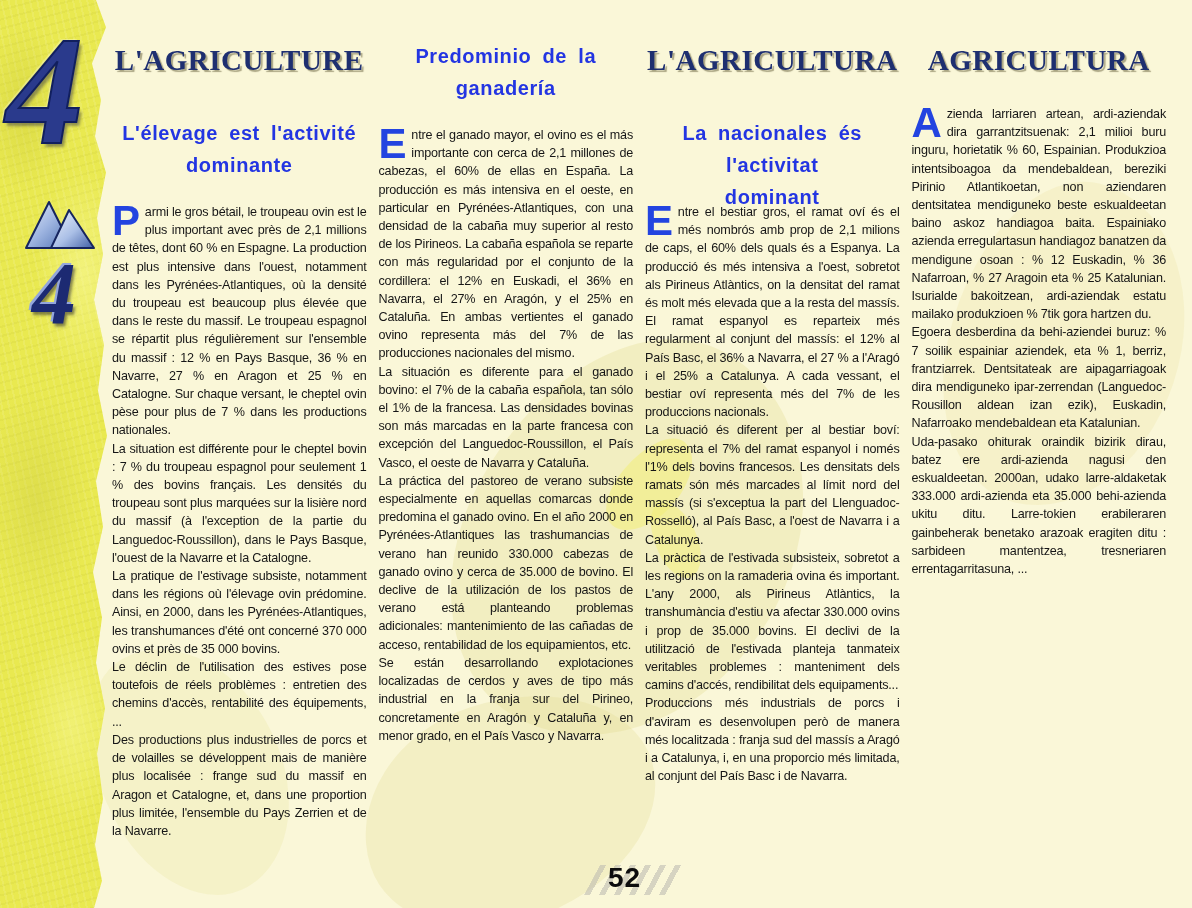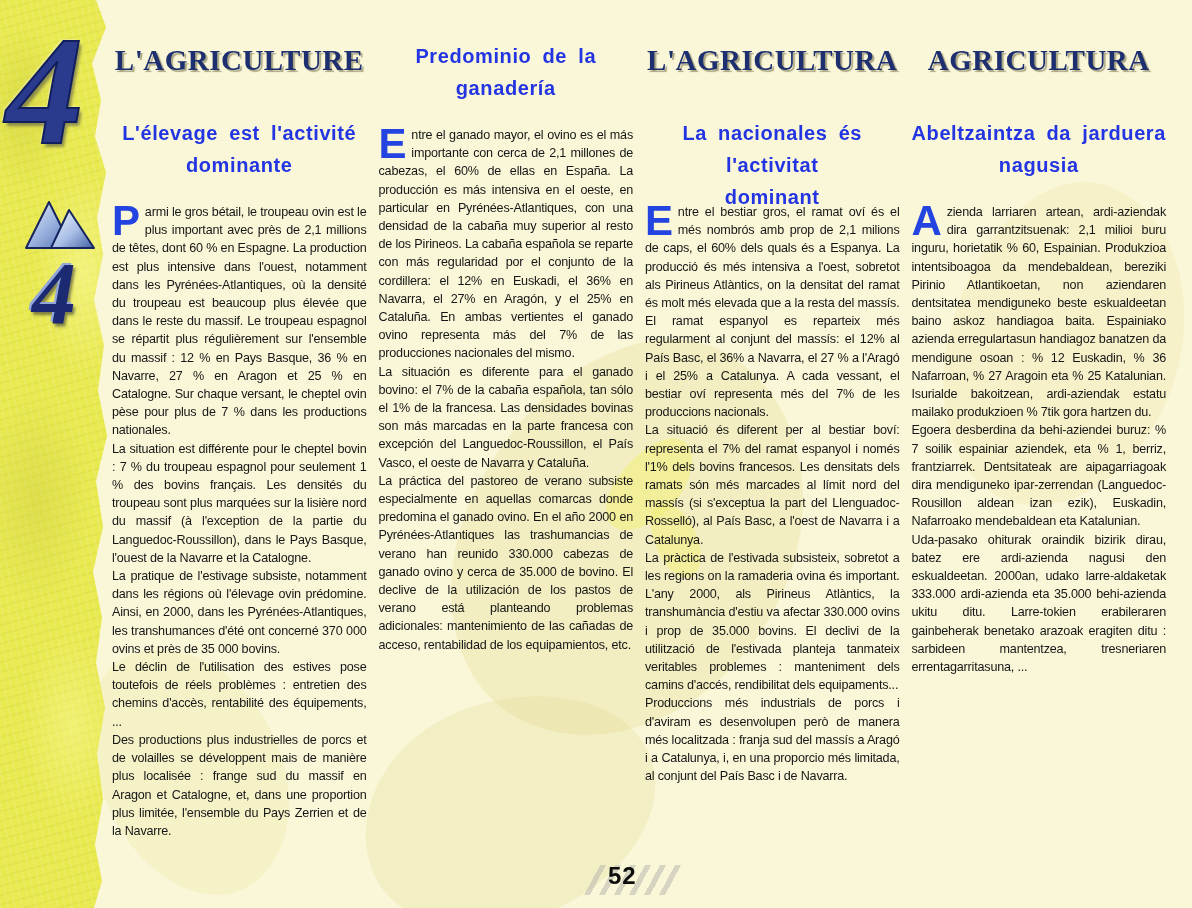--- a/index.html
+++ b/index.html
@@ -77,21 +77,21 @@
     padding-right:5px; margin-top:1px; color:#2344e0;
   }
 
   
   .pagenum-wrap { position:absolute; left:608px; top:862px; z-index:3; }
   .streaks {
     position:absolute; left:-16px; top:3px; width:88px; height:30px;
     transform:skewX(-28deg);
     background:repeating-linear-gradient(90deg, rgba(185,183,175,.55) 0 6px, rgba(0,0,0,0) 6px 15px);
   }
-  .pagenum { position:relative; font-size:24px; font-weight:700; letter-spacing:1px; color:#0d0d0d; }
+  .pagenum { position:relative; font-size:28px; font-weight:700; letter-spacing:1px; color:#0d0d0d; }
 </style>
 </head>
 <body>
 
 <div class="blob b1"></div>
 <div class="blob b2"></div>
 <div class="blob b3"></div>
 <div class="blob b4"></div>
 <div class="blob b5"></div>
 <div class="blob b6"></div>
@@ -134,39 +134,38 @@
     </div>
   </section>
 
   <section class="column">
     <div class="col-subtitle">Predominio de la
 ganadería</div>
     <div class="col-body">
       <p><span class="dropcap">E</span><span>ntre el ganado mayor, el ovino es el más importante con cerca de 2,1 millones de cabezas, el 60% de ellas en España. La producción es más intensiva en el oeste, en particular en Pyrénées-Atlantiques, con una densidad de la cabaña muy superior al resto de los Pirineos. La cabaña española se reparte con más regularidad por el conjunto de la cordillera: el 12% en Euskadi, el 36% en Navarra, el 27% en Aragón, y el 25% en Cataluña. En ambas vertientes el ganado ovino representa más del 7% de las producciones nacionales del mismo.</span></p>
       <p>La situación es diferente para el ganado bovino: el 7% de la cabaña española, tan sólo el 1% de la francesa. Las densidades bovinas son más marcadas en la parte francesa con excepción del Languedoc-Roussillon, el País Vasco, el oeste de Navarra y Cataluña.</p>
       <p>La práctica del pastoreo de verano subsiste especialmente en aquellas comarcas donde predomina el ganado ovino. En el año 2000 en Pyrénées-Atlantiques las trashumancias de verano han reunido 330.000 cabezas de ganado ovino y cerca de 35.000 de bovino. El declive de la utilización de los pastos de verano está planteando problemas adicionales: mantenimiento de las cañadas de acceso, rentabilidad de los equipamientos, etc.</p>
+      <p>Se están desarrollando explotaciones localizadas de cerdos y aves de tipo más industrial en la franja sur del Pirineo, concretamente en Aragón y Cataluña y, en menor grado, en el País Vasco y Navarra.</p>
     </div>
   </section>
 
   <section class="column">
     <h1 class="col-title">L'AGRICULTURA</h1>
     <div class="col-subtitle">La nacionales és l'activitat
 dominant</div>
     <div class="col-body">
       <p><span class="dropcap">E</span><span>ntre el bestiar gros, el ramat oví és el més nombrós amb prop de 2,1 milions de caps, el 60% dels quals és a Espanya. La producció és més intensiva a l'oest, sobretot als Pirineus Atlàntics, on la densitat del ramat és molt més elevada que a la resta del massís. El ramat espanyol es reparteix més regularment al conjunt del massís: el 12% al País Basc, el 36% a Navarra, el 27 % a l'Aragó i el 25% a Catalunya. A cada vessant, el bestiar oví representa més del 7% de les produccions nacionals.</span></p>
       <p>La situació és diferent per al bestiar boví: representa el 7% del ramat espanyol i només l'1% dels bovins francesos. Les densitats dels ramats són més marcades al límit nord del massís (si s'exceptua la part del Llenguadoc-Rosselló), al País Basc, a l'oest de Navarra i a Catalunya.</p>
       <p>La pràctica de l'estivada subsisteix, sobretot a les regions on la ramaderia ovina és important. L'any 2000, als Pirineus Atlàntics, la transhumància d'estiu va afectar 330.000 ovins i prop de 35.000 bovins. El declivi de la utilització de l'estivada planteja tanmateix veritables problemes : manteniment dels camins d'accés, rendibilitat dels equipaments...</p>
       <p>Produccions més industrials de porcs i d'aviram es desenvolupen però de manera més localitzada : franja sud del massís a Aragó i a Catalunya, i, en una proporcio més limitada, al conjunt del País Basc i de Navarra.</p>
     </div>
   </section>
 
   <section class="column">
     <h1 class="col-title">AGRICULTURA</h1>
-    <div class="col-subtitle">Abeltzaintza da jarduera
-nagusia</div>
     <div class="col-body">
       <p><span class="dropcap">A</span><span>zienda larriaren artean, ardi-aziendak dira garrantzitsuenak: 2,1 milioi buru inguru, horietatik % 60, Espainian. Produkzioa intentsiboagoa da mendebaldean, bereziki Pirinio Atlantikoetan, non aziendaren dentsitatea mendiguneko beste eskualdeetan baino askoz handiagoa baita. Espainiako azienda erregulartasun handiagoz banatzen da mendigune osoan : % 12 Euskadin, % 36 Nafarroan, % 27 Aragoin eta % 25 Katalunian. Isurialde bakoitzean, ardi-aziendak estatu mailako produkzioen % 7tik gora hartzen du.</span></p>
       <p>Egoera desberdina da behi-aziendei buruz: % 7 soilik espainiar aziendek, eta % 1, berriz, frantziarrek. Dentsitateak are aipagarriagoak dira mendiguneko ipar-zerrendan (Languedoc-Rousillon aldean izan ezik), Euskadin, Nafarroako mendebaldean eta Katalunian.</p>
       <p>Uda-pasako ohiturak oraindik bizirik dirau, batez ere ardi-azienda nagusi den eskualdeetan. 2000an, udako larre-aldaketak 333.000 ardi-azienda eta 35.000 behi-azienda ukitu ditu. Larre-tokien erabileraren gainbeherak benetako arazoak eragiten ditu : sarbideen mantentzea, tresneriaren errentagarritasuna, ...</p>
     </div>
   </section>
 
 </div>
 
 <div class="pagenum-wrap">

